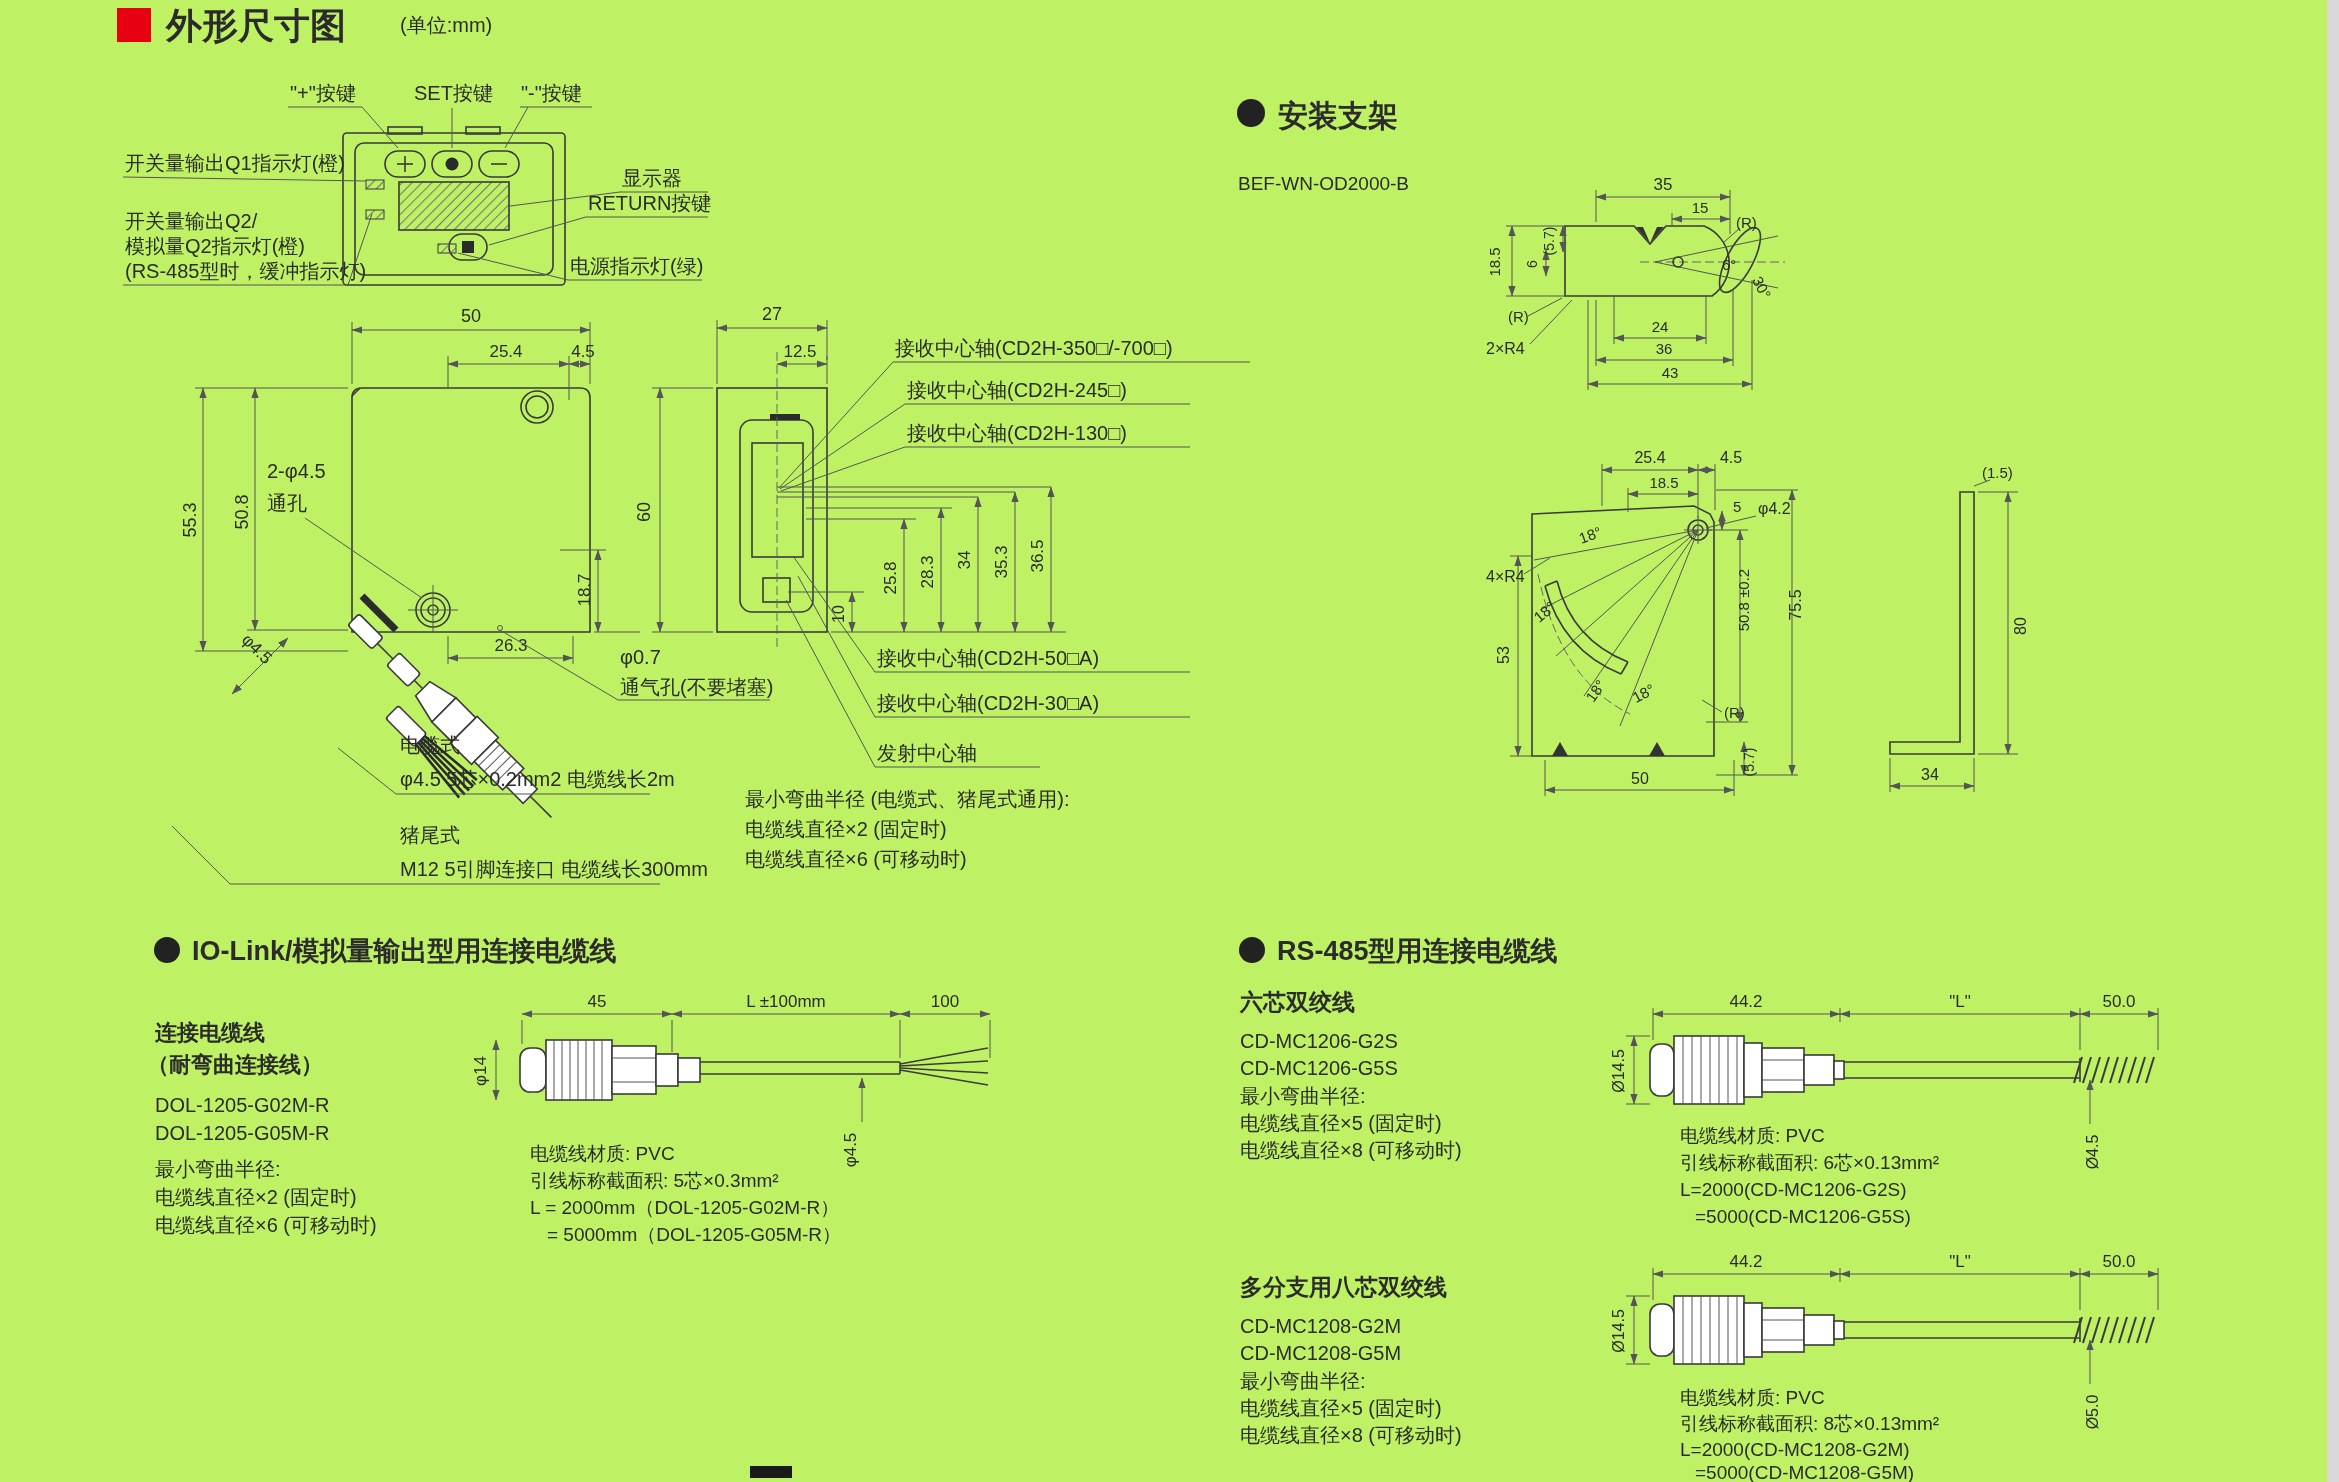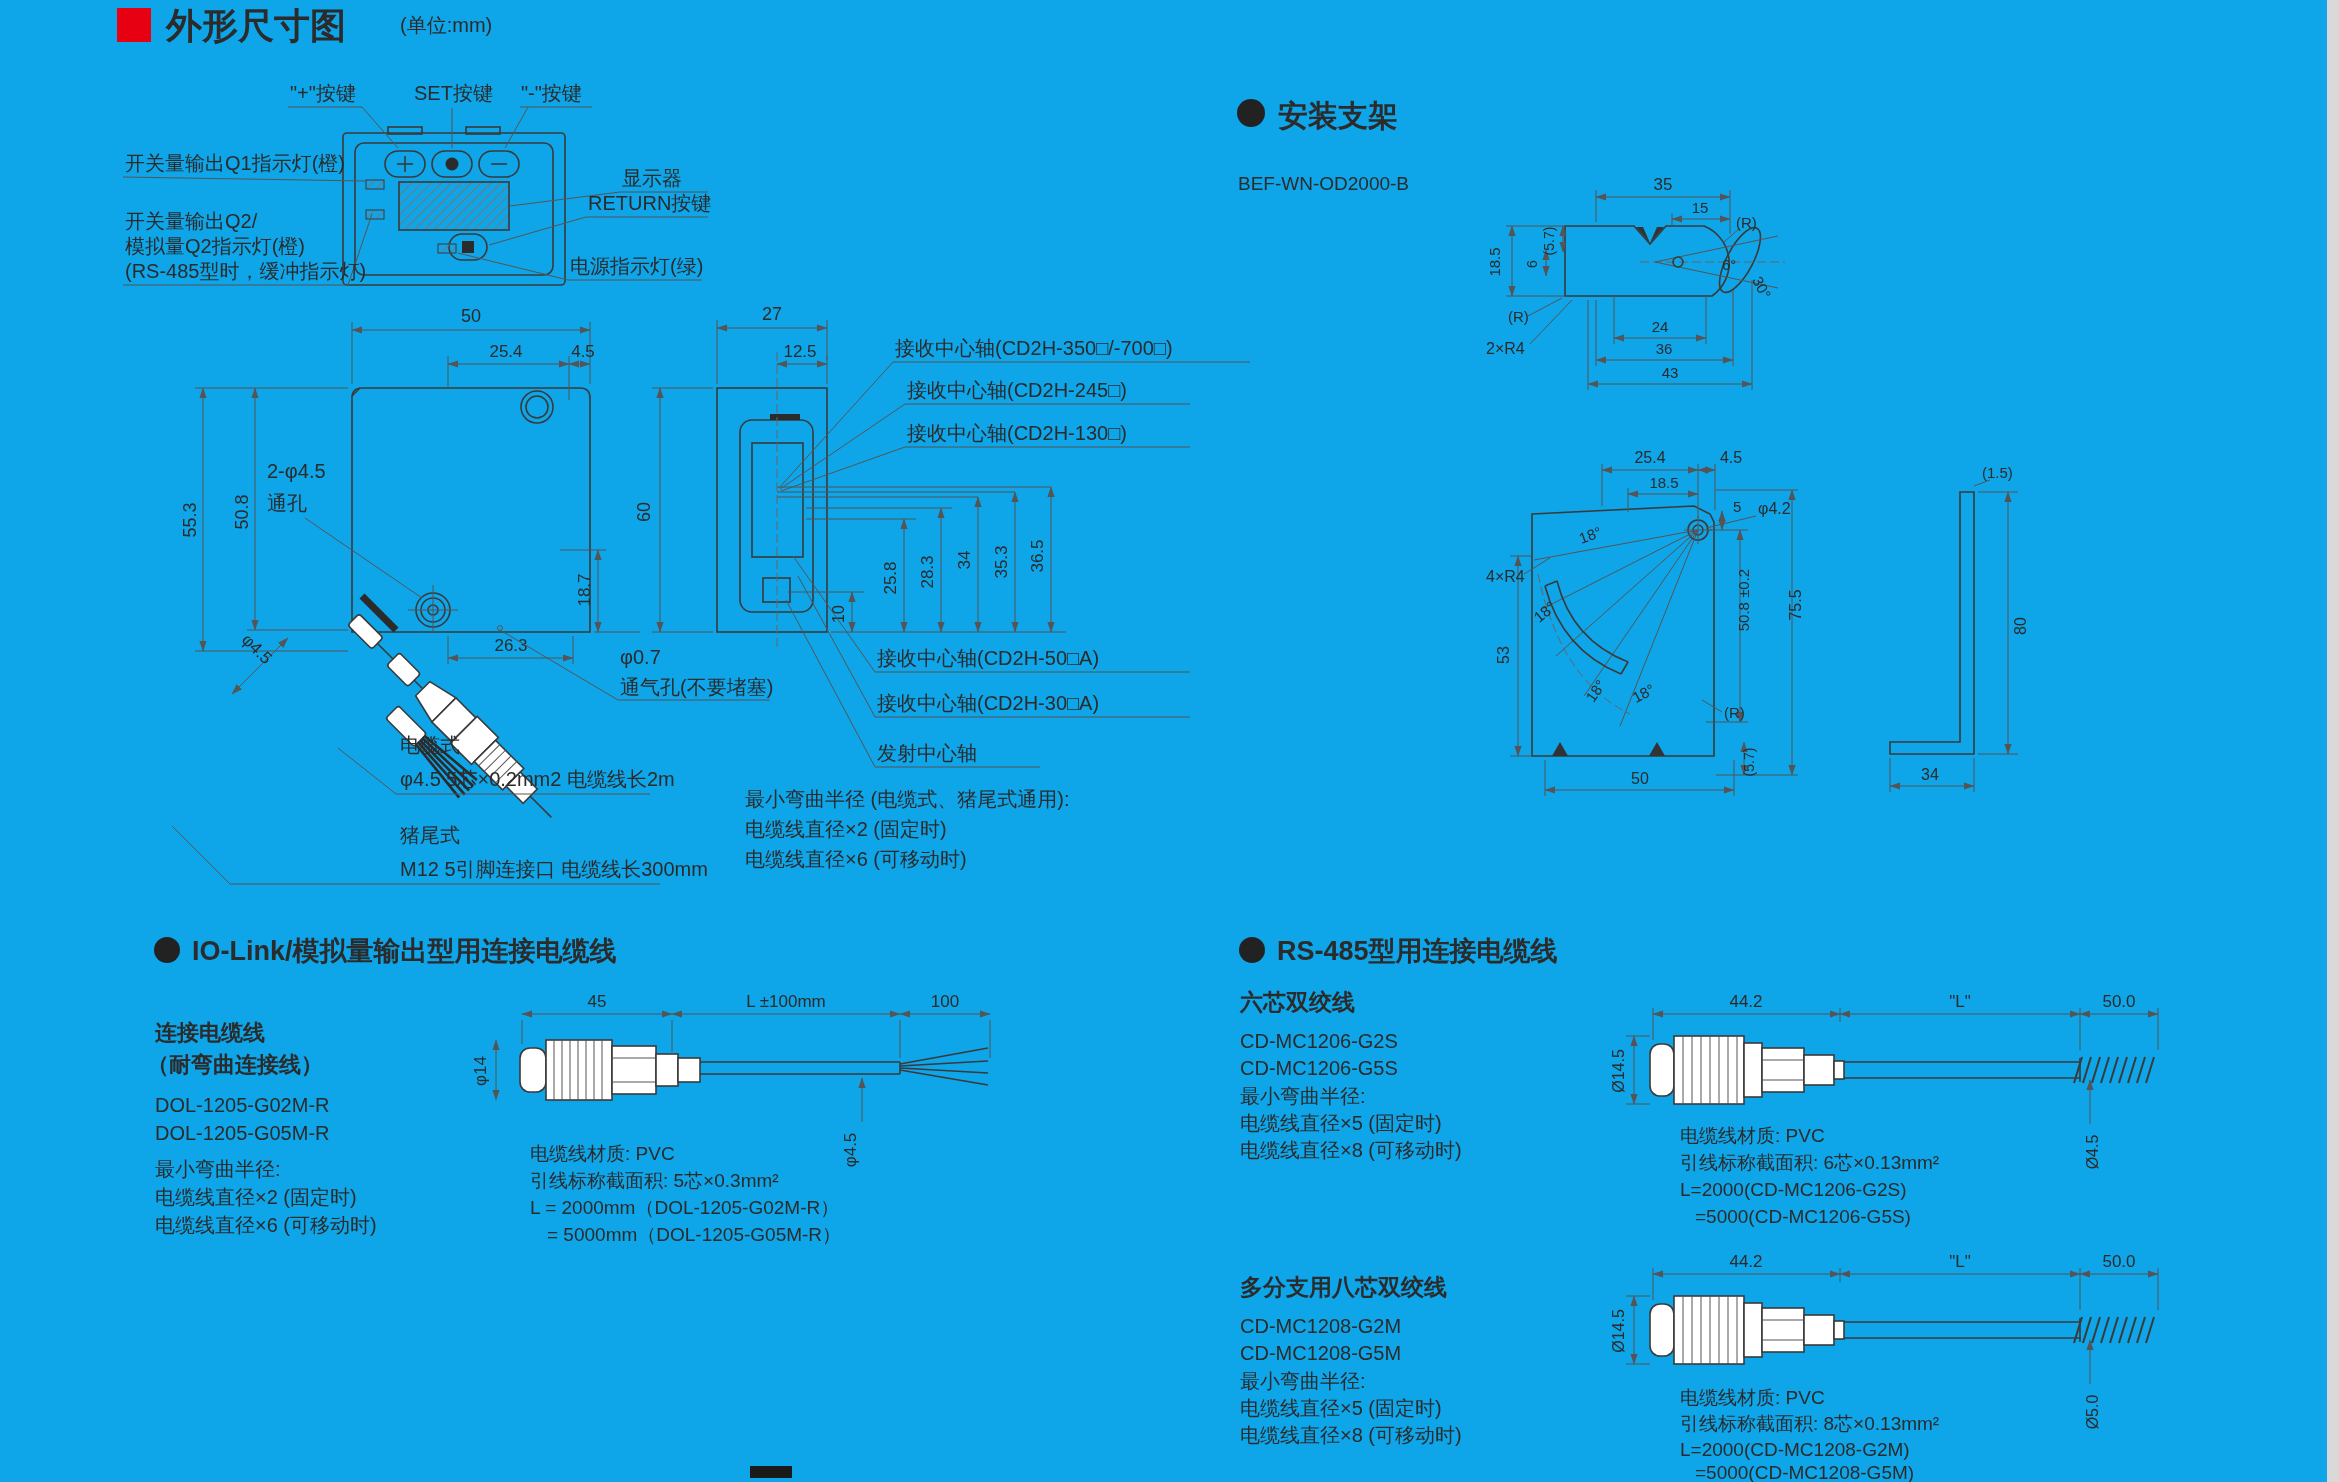--- a/index.html
+++ b/index.html
@@ -1,16 +1,16 @@
 <!DOCTYPE html>
 <html><head>
 <meta charset="utf-8">
 <style>
   html,body{margin:0;padding:0;background:#ffffff;}
-  #page{position:relative;width:2339px;height:1482px;background:#0ea5e9;overflow:hidden;
+  #page{position:relative;width:2339px;height:1482px;background:#bef264;overflow:hidden;
         font-family:"Liberation Sans","DejaVu Sans",sans-serif;}
   svg text{font-family:"Liberation Sans","DejaVu Sans",sans-serif;fill:#2b2b2b;}
   .ln{stroke:#3a3a3a;stroke-width:1.6;fill:none;}
   .lf{stroke:#3a3a3a;stroke-width:1.6;fill:#fff;}
   .tn{stroke:#555;stroke-width:1;fill:none;}
   .dm{stroke:#555;stroke-width:1;fill:none;marker-start:url(#arr);marker-end:url(#arr);}
   .de{stroke:#555;stroke-width:1;fill:none;marker-end:url(#arr);}
   .dash{stroke:#666;stroke-width:1;fill:none;stroke-dasharray:9 4;}
   .t14{font-size:14px;} .t15{font-size:15px;} .t16{font-size:16px;} .t17{font-size:17px;}
   .t18{font-size:18px;} .t20{font-size:20px;} .t19{font-size:19px;}

